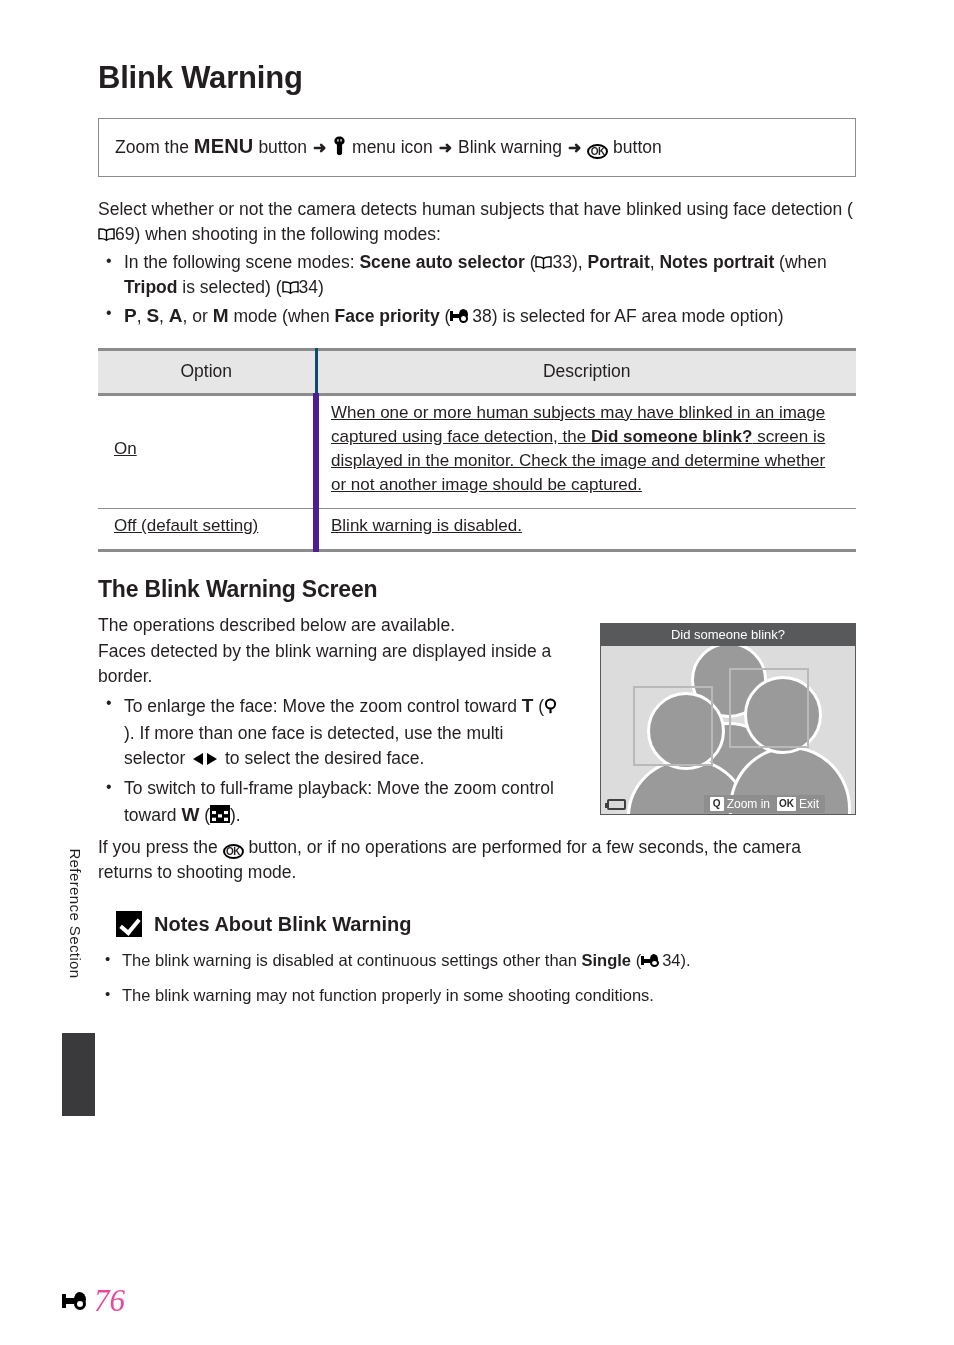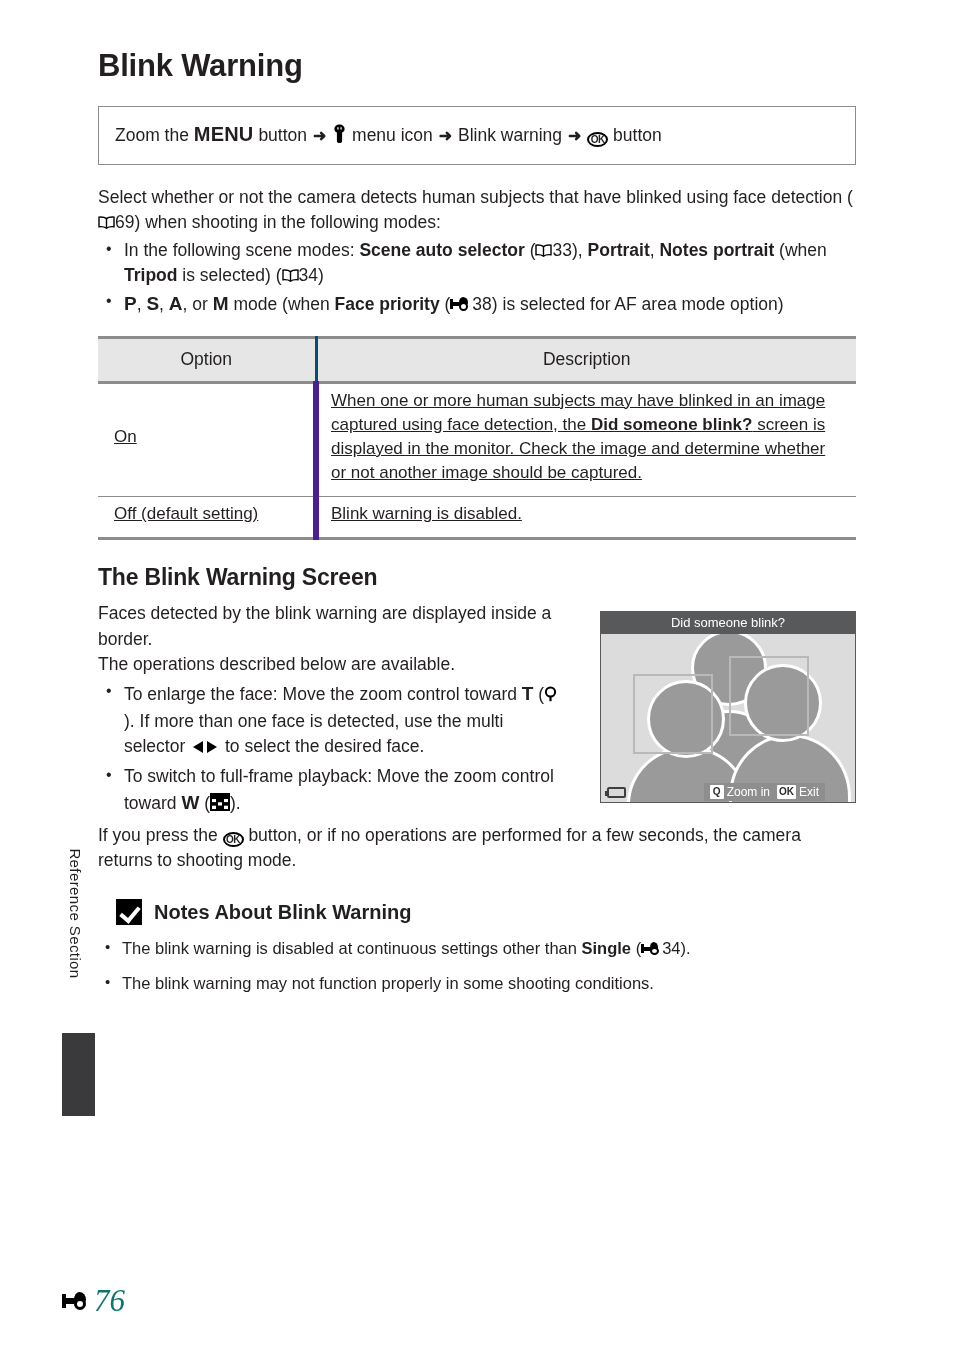--- a/index.html
+++ b/index.html
@@ -44,21 +44,21 @@
 
   .page-number {
     position: absolute;
     left: 62px;
     top: 1283px;
     display: flex;
     align-items: center;
     gap: 2px;
     font-size: 30px;
     font-style: italic;
-    color: #0f766e;
+    color: #ec4899;
   }
   .page-number .num { font-family: "Liberation Serif", serif; font-style: italic; font-size: 31px; letter-spacing:0px;}
 
   
   .e-glyph {
     display: inline-block;
     position: relative;
     vertical-align: -0.06em;
   }
   .e-glyph .bar {
@@ -75,21 +75,21 @@
   .e-glyph .blob {
     position: absolute;
     background: #000;
     border-radius: 46% 54% 50% 50% / 60% 60% 40% 40%;
   }
 
   
   .content {
     position: absolute;
     left: 98px;
-    top: 0;
+    top: 12px;
     width: 758px;
   }
 
   h1.page-title {
     font-size: 31px;
     font-weight: bold;
     letter-spacing: -0.2px;
     margin: 0;
     padding-top: 48px;
     color: #231f20;
@@ -447,22 +447,22 @@
         <td class="c1">Off (default setting)</td>
         <td>Blink warning is disabled.</td>
       </tr>
     </tbody>
   </table>
 
   <h2 class="sub-title">The Blink Warning Screen</h2>
 
   <div class="twocol">
     <div class="left-col">
+      <p style="margin:0">The operations described below are available.</p>
       <p style="margin:0">Faces detected by the blink warning are displayed inside a border.</p>
-      <p style="margin:0">The operations described below are available.</p>
       <ul class="bullets">
         <li>
           <span>To enlarge the face: Move the zoom control toward </span><span class="mode-letter">T</span><span> (</span><span class="mag-icon"><svg width="14" height="16" viewBox="0 0 14 16">
                 <circle cx="6.5" cy="6" r="4.6" fill="none" stroke="#000" stroke-width="2"></circle>
                 <path d="M6.5 10.6v4.6" stroke="#000" stroke-width="2.2"></path>
               </svg></span><span>). If more than one face is detected, use the multi selector </span><span class="lr-arrows"><svg width="30" height="14" viewBox="0 0 30 14">
                 <path d="M13 1 L13 13 L3 7 Z" fill="#000"></path>
                 <path d="M17 1 L17 13 L27 7 Z" fill="#000"></path>
               </svg></span><span> to select the desired face.</span>
         </li>

